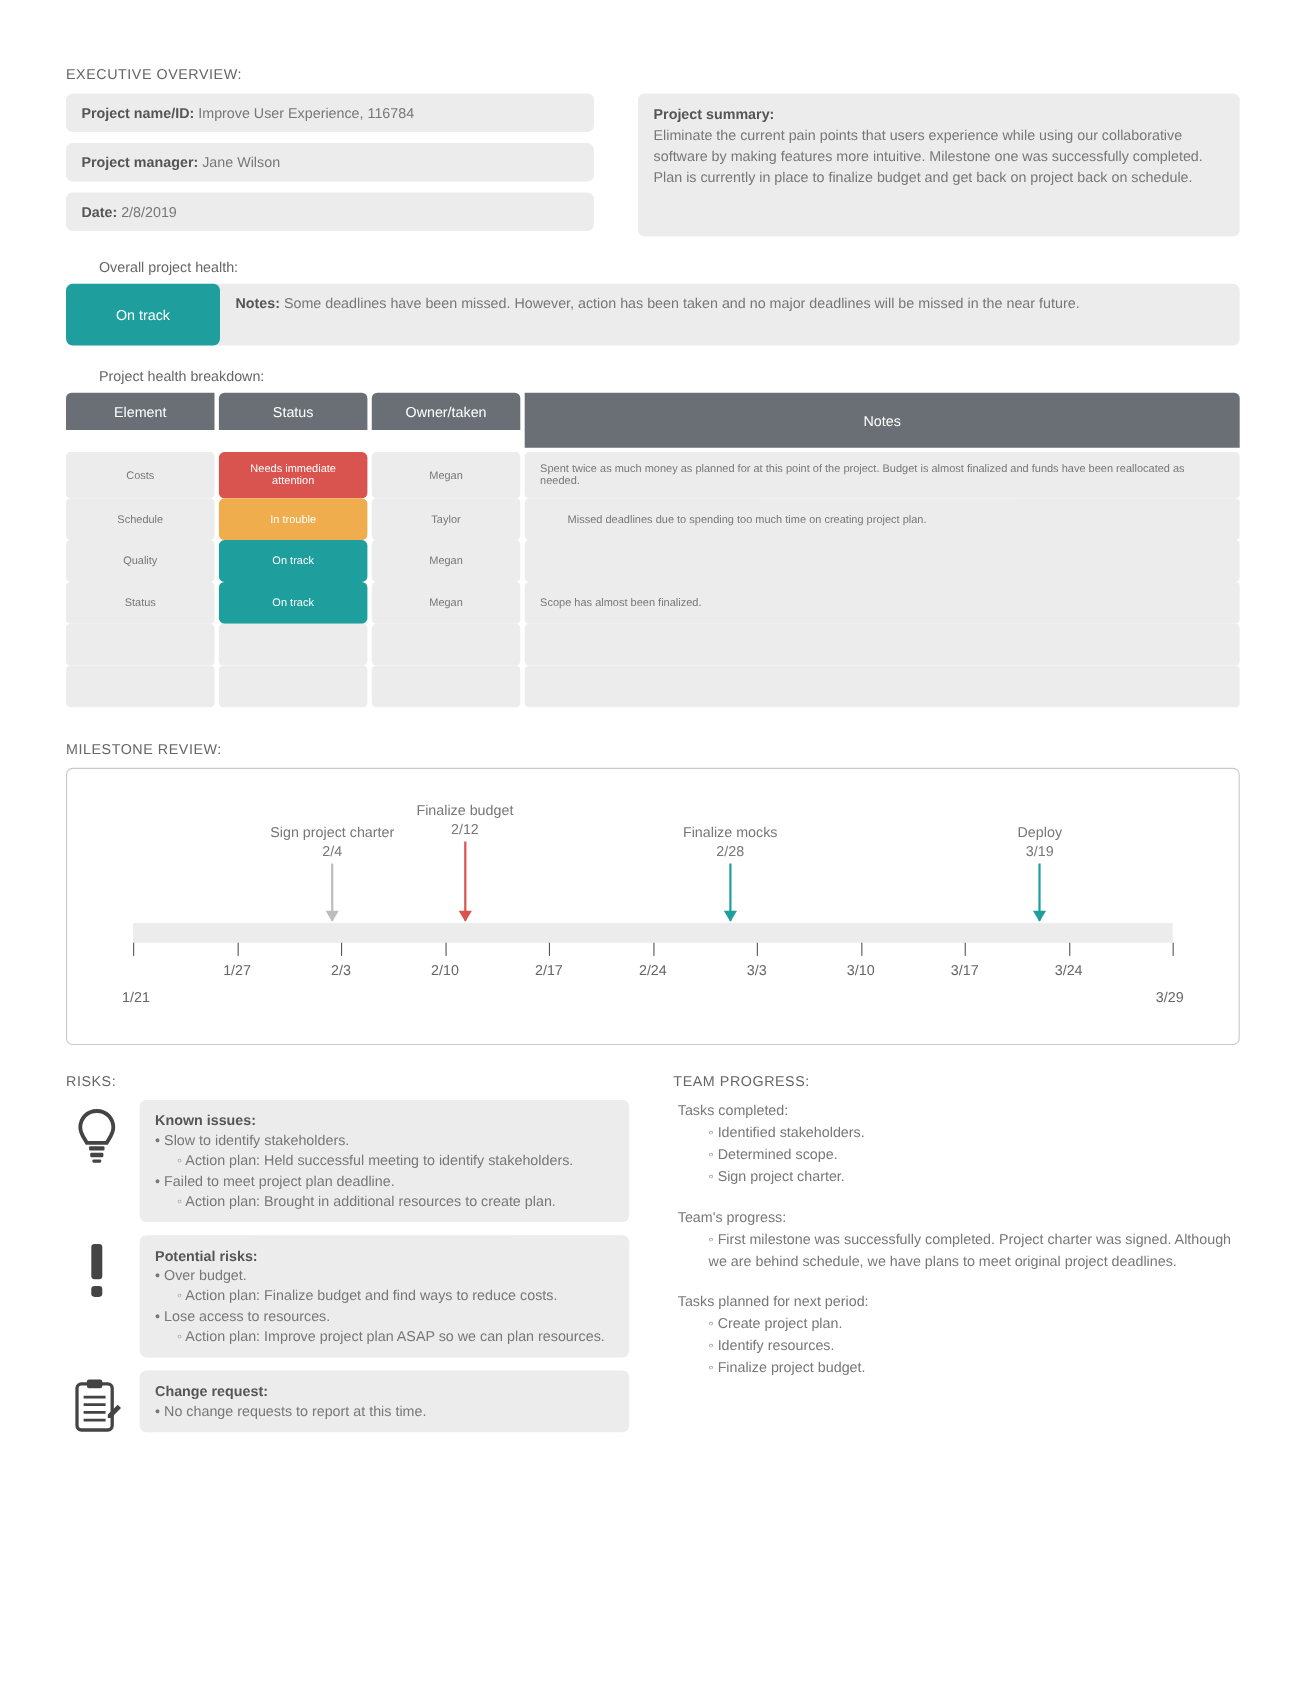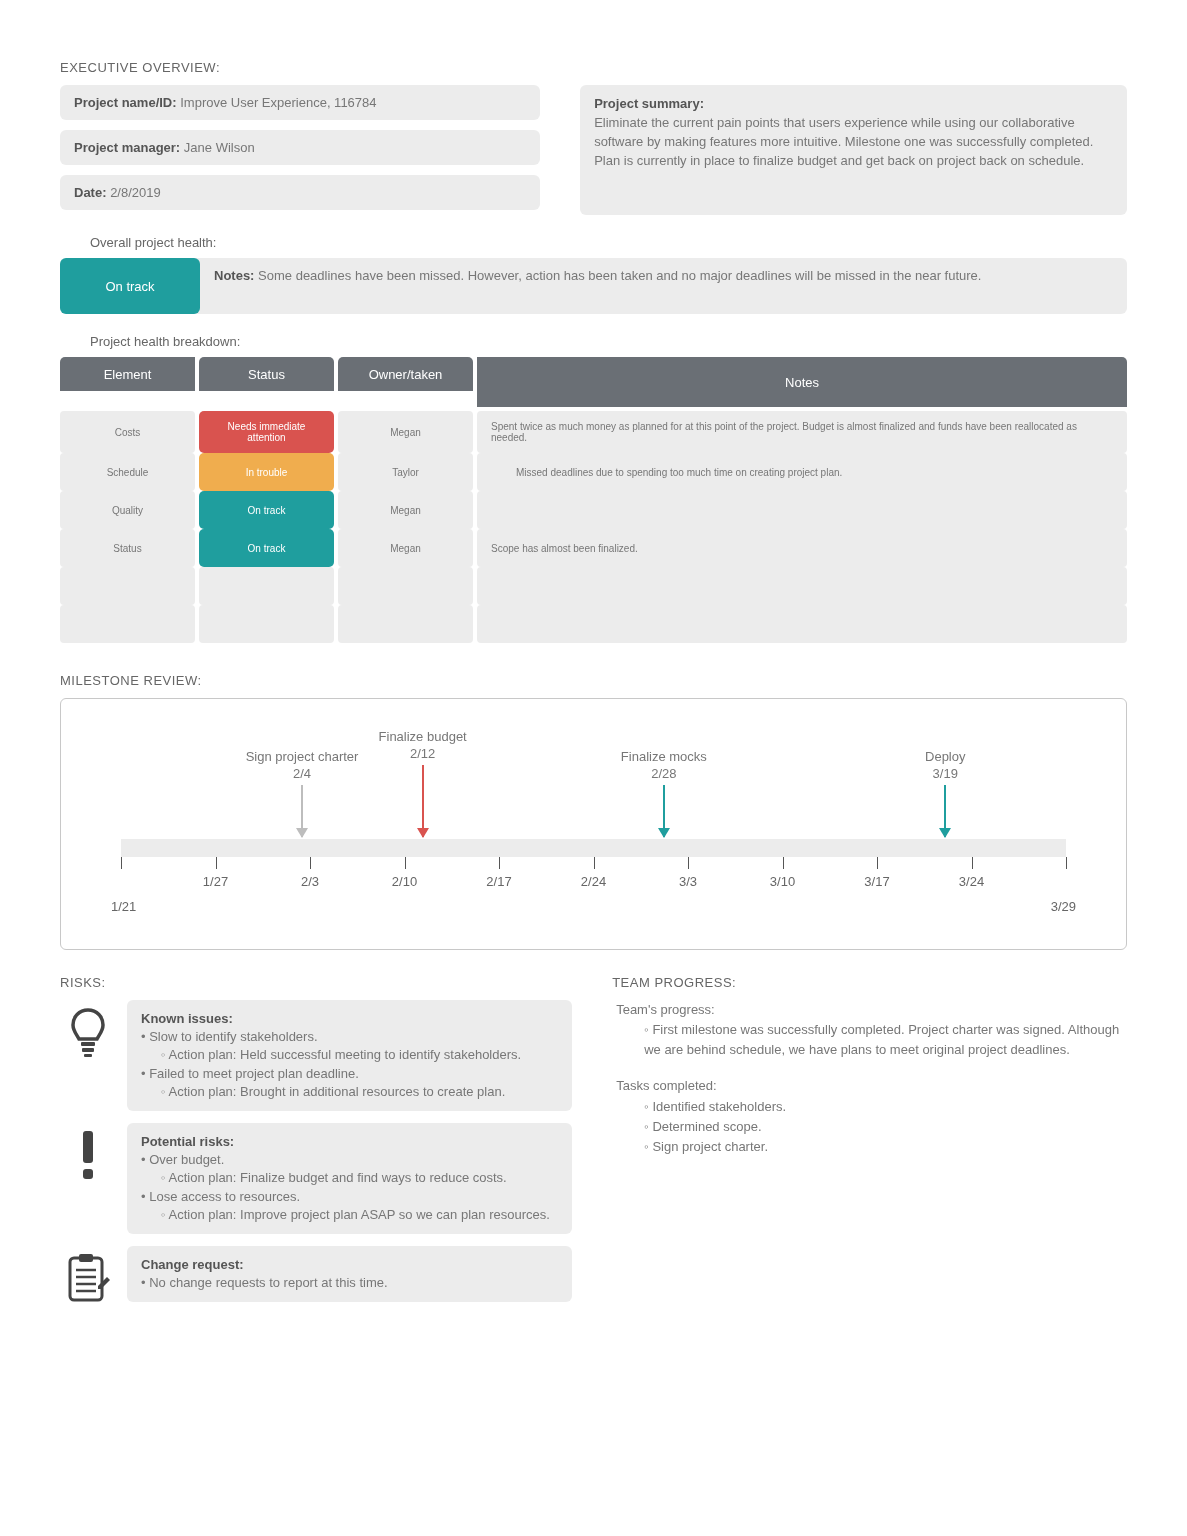--- a/index.html
+++ b/index.html
@@ -314,26 +314,34 @@
         </svg>
       </div>
       <div class="risk-body" id="change-body"><b>Change request:</b><span class="bul">No change requests to report at this time.</span></div>
     </div>
   </div>
 
   <div class="team-col">
     <div class="section-title">TEAM PROGRESS:</div>
     <div class="team-body">
       <div class="grp">
-        <span>Team's progress:</span>
-        <span class="sub">First milestone was successfully completed. Project charter was signed. Although we are behind schedule, we have plans to meet original project deadlines.</span>
-      </div>
-      <div class="grp">
         <span>Tasks completed:</span>
         <div id="completed-list">
             <span class="sub">Identified stakeholders.</span>
             <span class="sub">Determined scope.</span>
             <span class="sub">Sign project charter.</span>
           </div>
       </div>
+      <div class="grp">
+        <span>Team's progress:</span>
+        <span class="sub">First milestone was successfully completed. Project charter was signed. Although we are behind schedule, we have plans to meet original project deadlines.</span>
+      </div>
+      <div class="grp">
+        <span>Tasks planned for next period:</span>
+        <div id="planned-list">
+            <span class="sub">Create project plan.</span>
+            <span class="sub">Identify resources.</span>
+            <span class="sub">Finalize project budget.</span>
+          </div>
+      </div>
     </div>
   </div>
 </div>
 
 </body></html>

